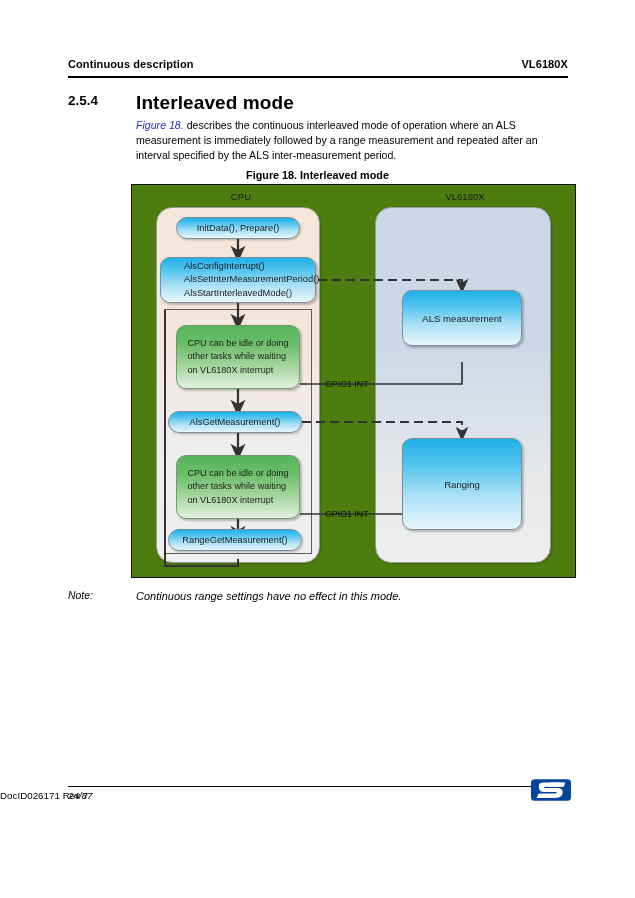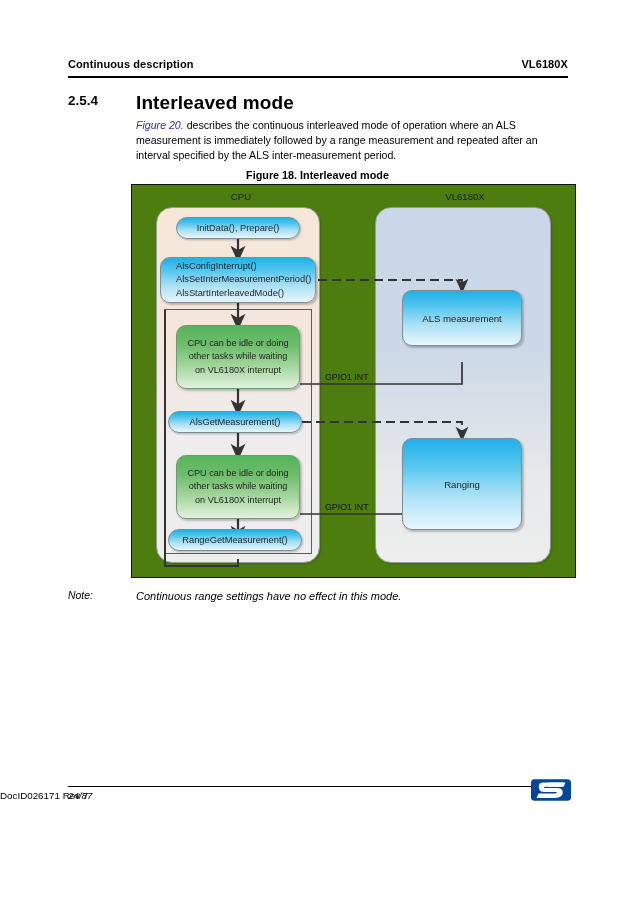--- a/index.html
+++ b/index.html
@@ -151,40 +151,39 @@
     box-sizing: border-box;
   }
 
   
   .node {
     position: absolute;
     box-sizing: border-box;
     display: flex;
     align-items: center;
     justify-content: center;
-    text-align: center;
     color: #1f1f1f;
     border: 1px solid #7b8e99;
     box-shadow: 1.2px 1.2px 2px rgba(0,0,0,0.22);
   }
   .node.blue {
     background: linear-gradient(180deg, #1fb0e8 0%, #57c6ef 30%, #a9e0f6 62%, #e8f6fc 100%);
   }
   .node.green {
     background: linear-gradient(180deg, #57b45c 0%, #6cbd6a 30%, #a6d6a0 66%, #e3f1de 100%);
     border: 1px solid #6f9a70;
   }
   .node.pill { border-radius: 14px; }
   .node.rrect { border-radius: 10px; }
 
   
   .n-init  { left: 44px;  top: 32px;  width: 124px; height: 22px; font-size: 9.3px; }
   .n-cfg   { left: 28px;  top: 72px;  width: 156px; height: 46px;
              font-size: 9.3px; justify-content: flex-start; text-align: left;
-             padding-left: 15px; line-height: 13.6px; }
+             padding-left: 23px; line-height: 13.6px; }
   .n-idle1 { left: 44px;  top: 140px; width: 124px; height: 64px;
              font-size: 9.1px; line-height: 13.4px; padding: 0 6px; }
   .n-alsget{ left: 36px;  top: 226px; width: 134px; height: 22px; font-size: 9.3px; }
   .n-idle2 { left: 44px;  top: 270px; width: 124px; height: 64px;
              font-size: 9.1px; line-height: 13.4px; padding: 0 6px; }
   .n-rget  { left: 36px;  top: 344px; width: 134px; height: 22px; font-size: 9.3px; }
 
   
   .n-als   { left: 270px; top: 105px; width: 120px; height: 56px; font-size: 9.6px; }
   .n-rang  { left: 270px; top: 253px; width: 120px; height: 92px; font-size: 9.6px; }
@@ -197,20 +196,21 @@
     inset: 0;
     pointer-events: none;
   }
 
   
   .gpio-label {
     position: absolute;
     font-size: 8.8px;
     color: #111111;
     background: transparent;
+    margin-top: 7px;
   }
   .gpio-1 { left: 193px; top: 187px; }
   .gpio-2 { left: 193px; top: 317px; }
 
   
   .note-label {
     position: absolute;
     left: 68px;
     top: 590px;
     font-size: 10.4px;
@@ -263,21 +263,21 @@
 
   <div class="hdr">
     <span>Continuous description</span>
     <span>VL6180X</span>
   </div>
   <div class="hdr-rule"></div>
 
   <div class="sec-num">2.5.4</div>
   <div class="sec-title">Interleaved mode</div>
 
-  <div class="para"><span class="figref">Figure 20.</span><span> describes the continuous interleaved mode of operation where an ALS measurement is immediately followed by a range measurement and repeated after an interval specified by the ALS inter-measurement period.</span></div>
+  <div class="para"><span class="figref">Figure 18.</span><span> describes the continuous interleaved mode of operation where an ALS measurement is immediately followed by a range measurement and repeated after an interval specified by the ALS inter-measurement period.</span></div>
 
   <div class="fig-caption">Figure 18. Interleaved mode</div>
 
   <div class="figure-frame">
     <div class="fig-inner">
 
       <div class="col-label cpu">CPU</div>
       <div class="col-label dev">VL6180X</div>
 
       <div class="panel-cpu"></div>

